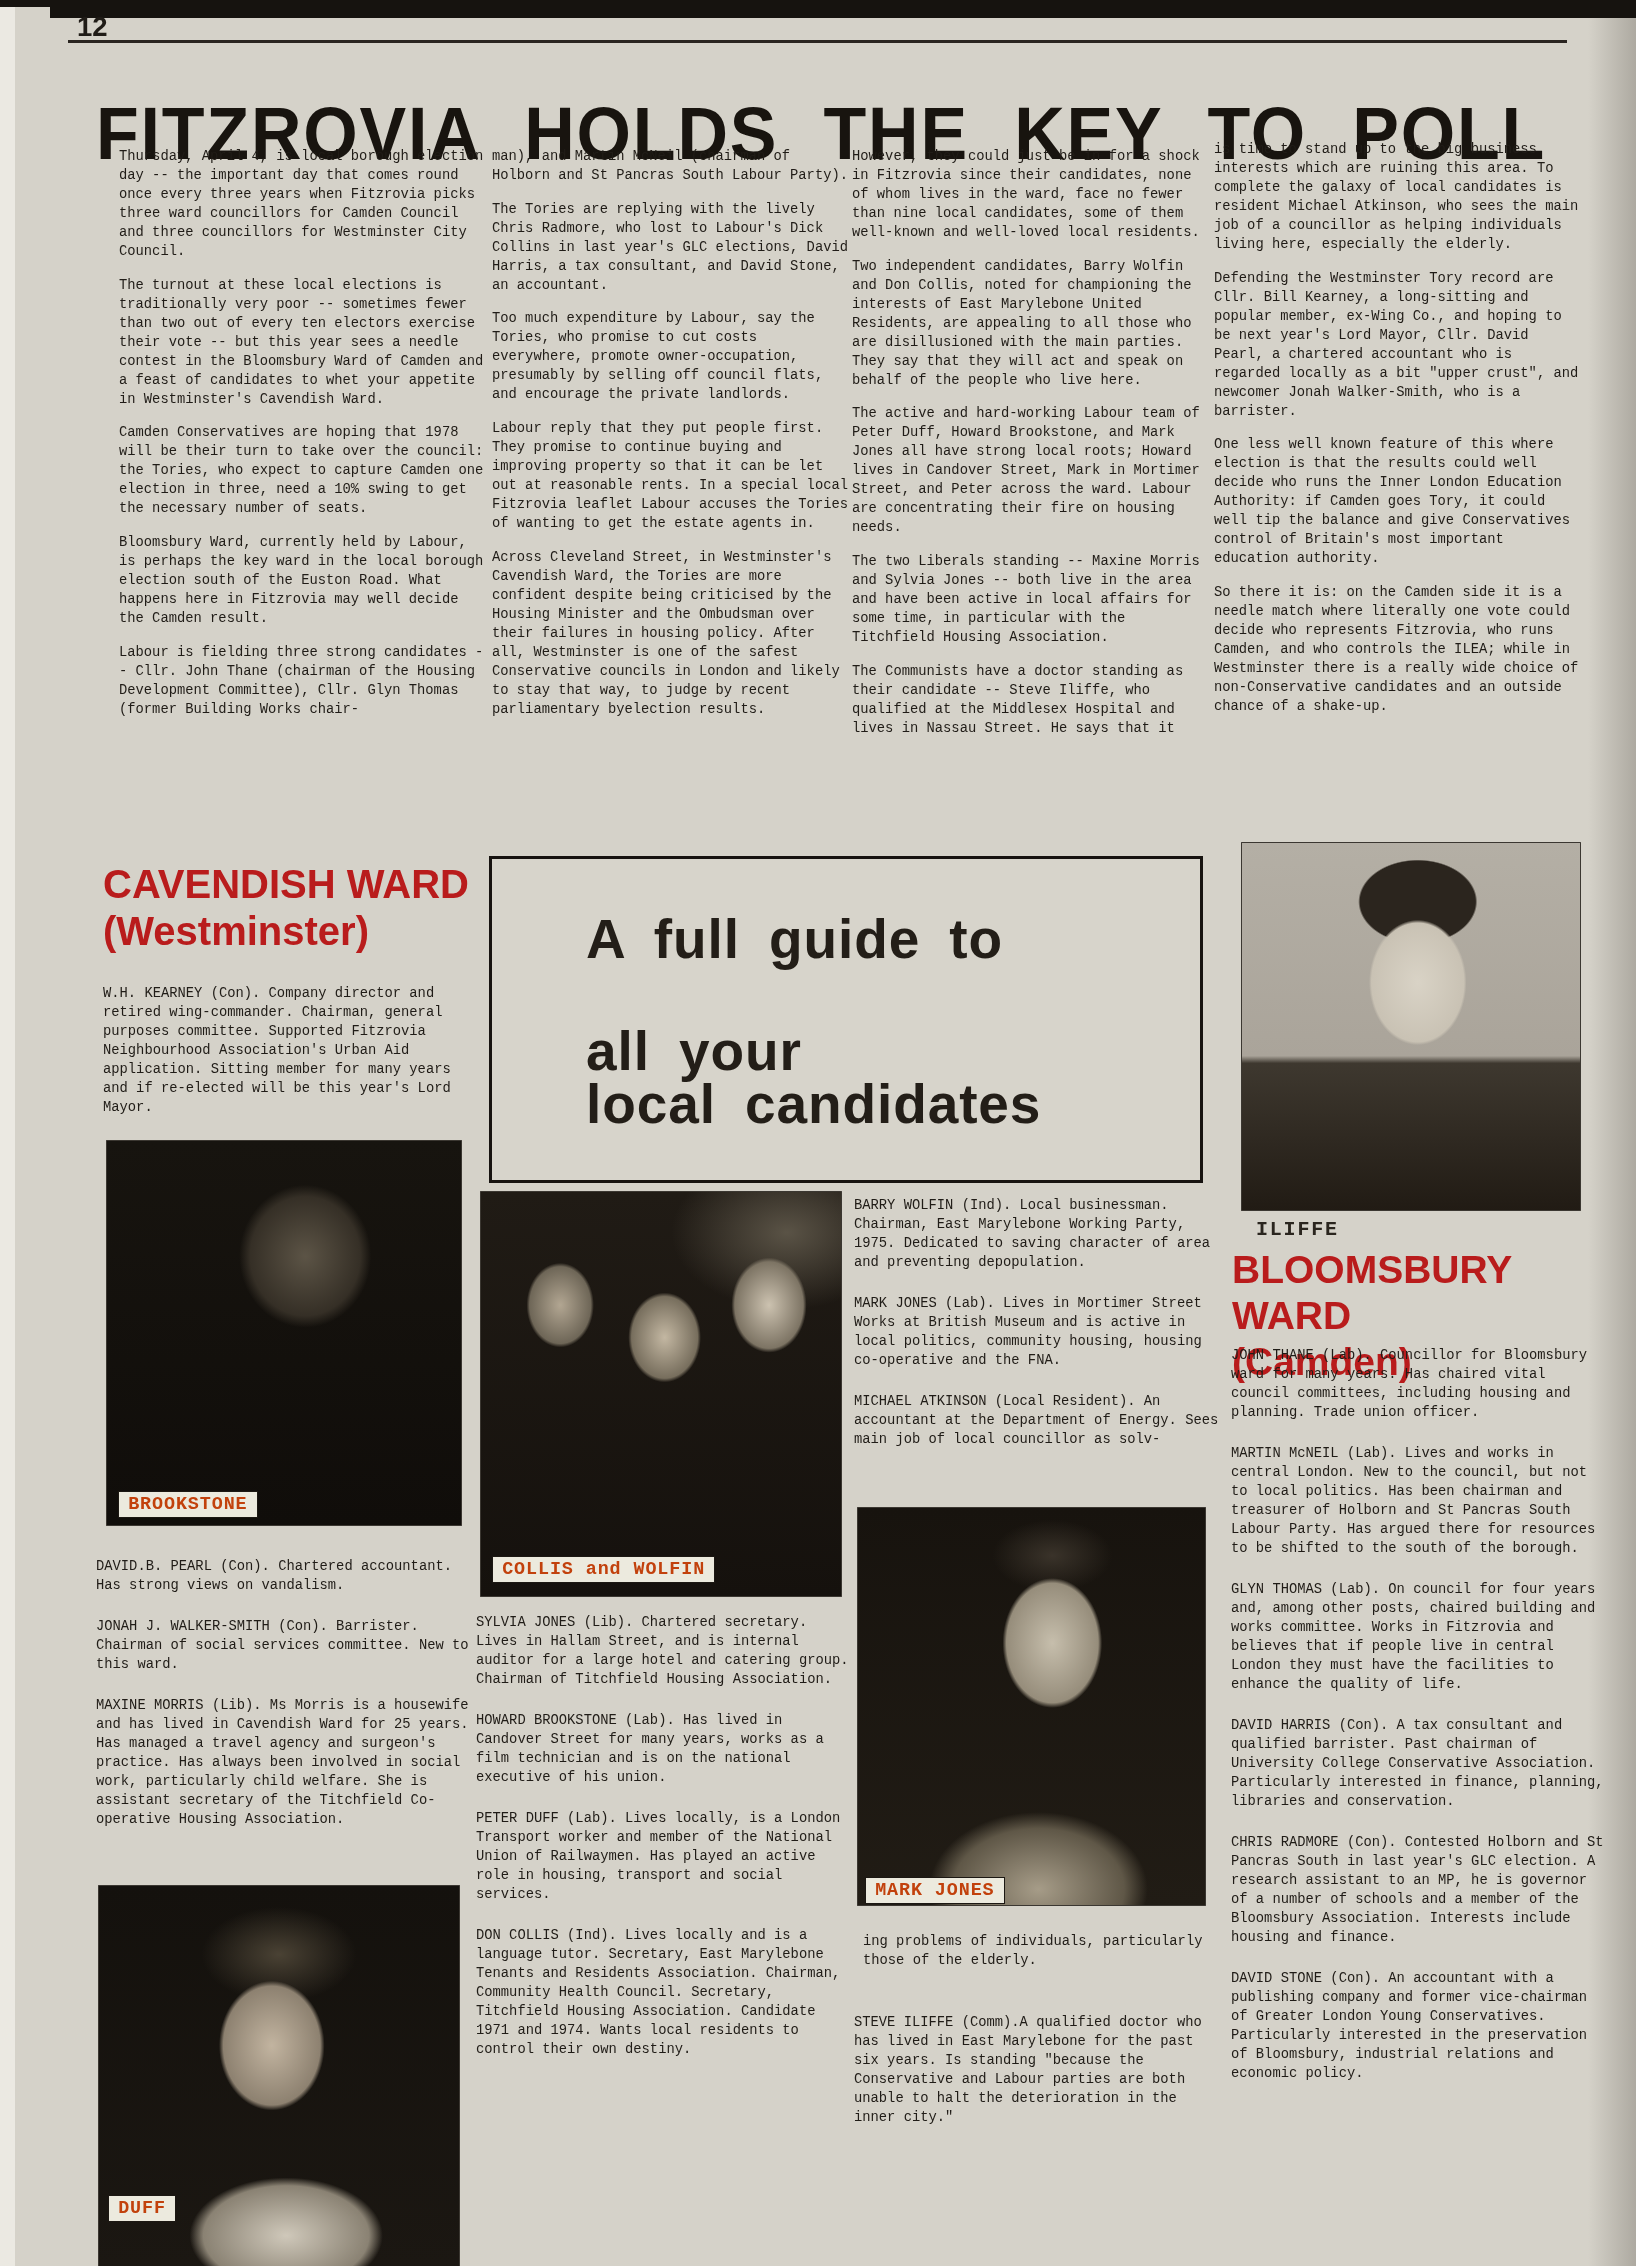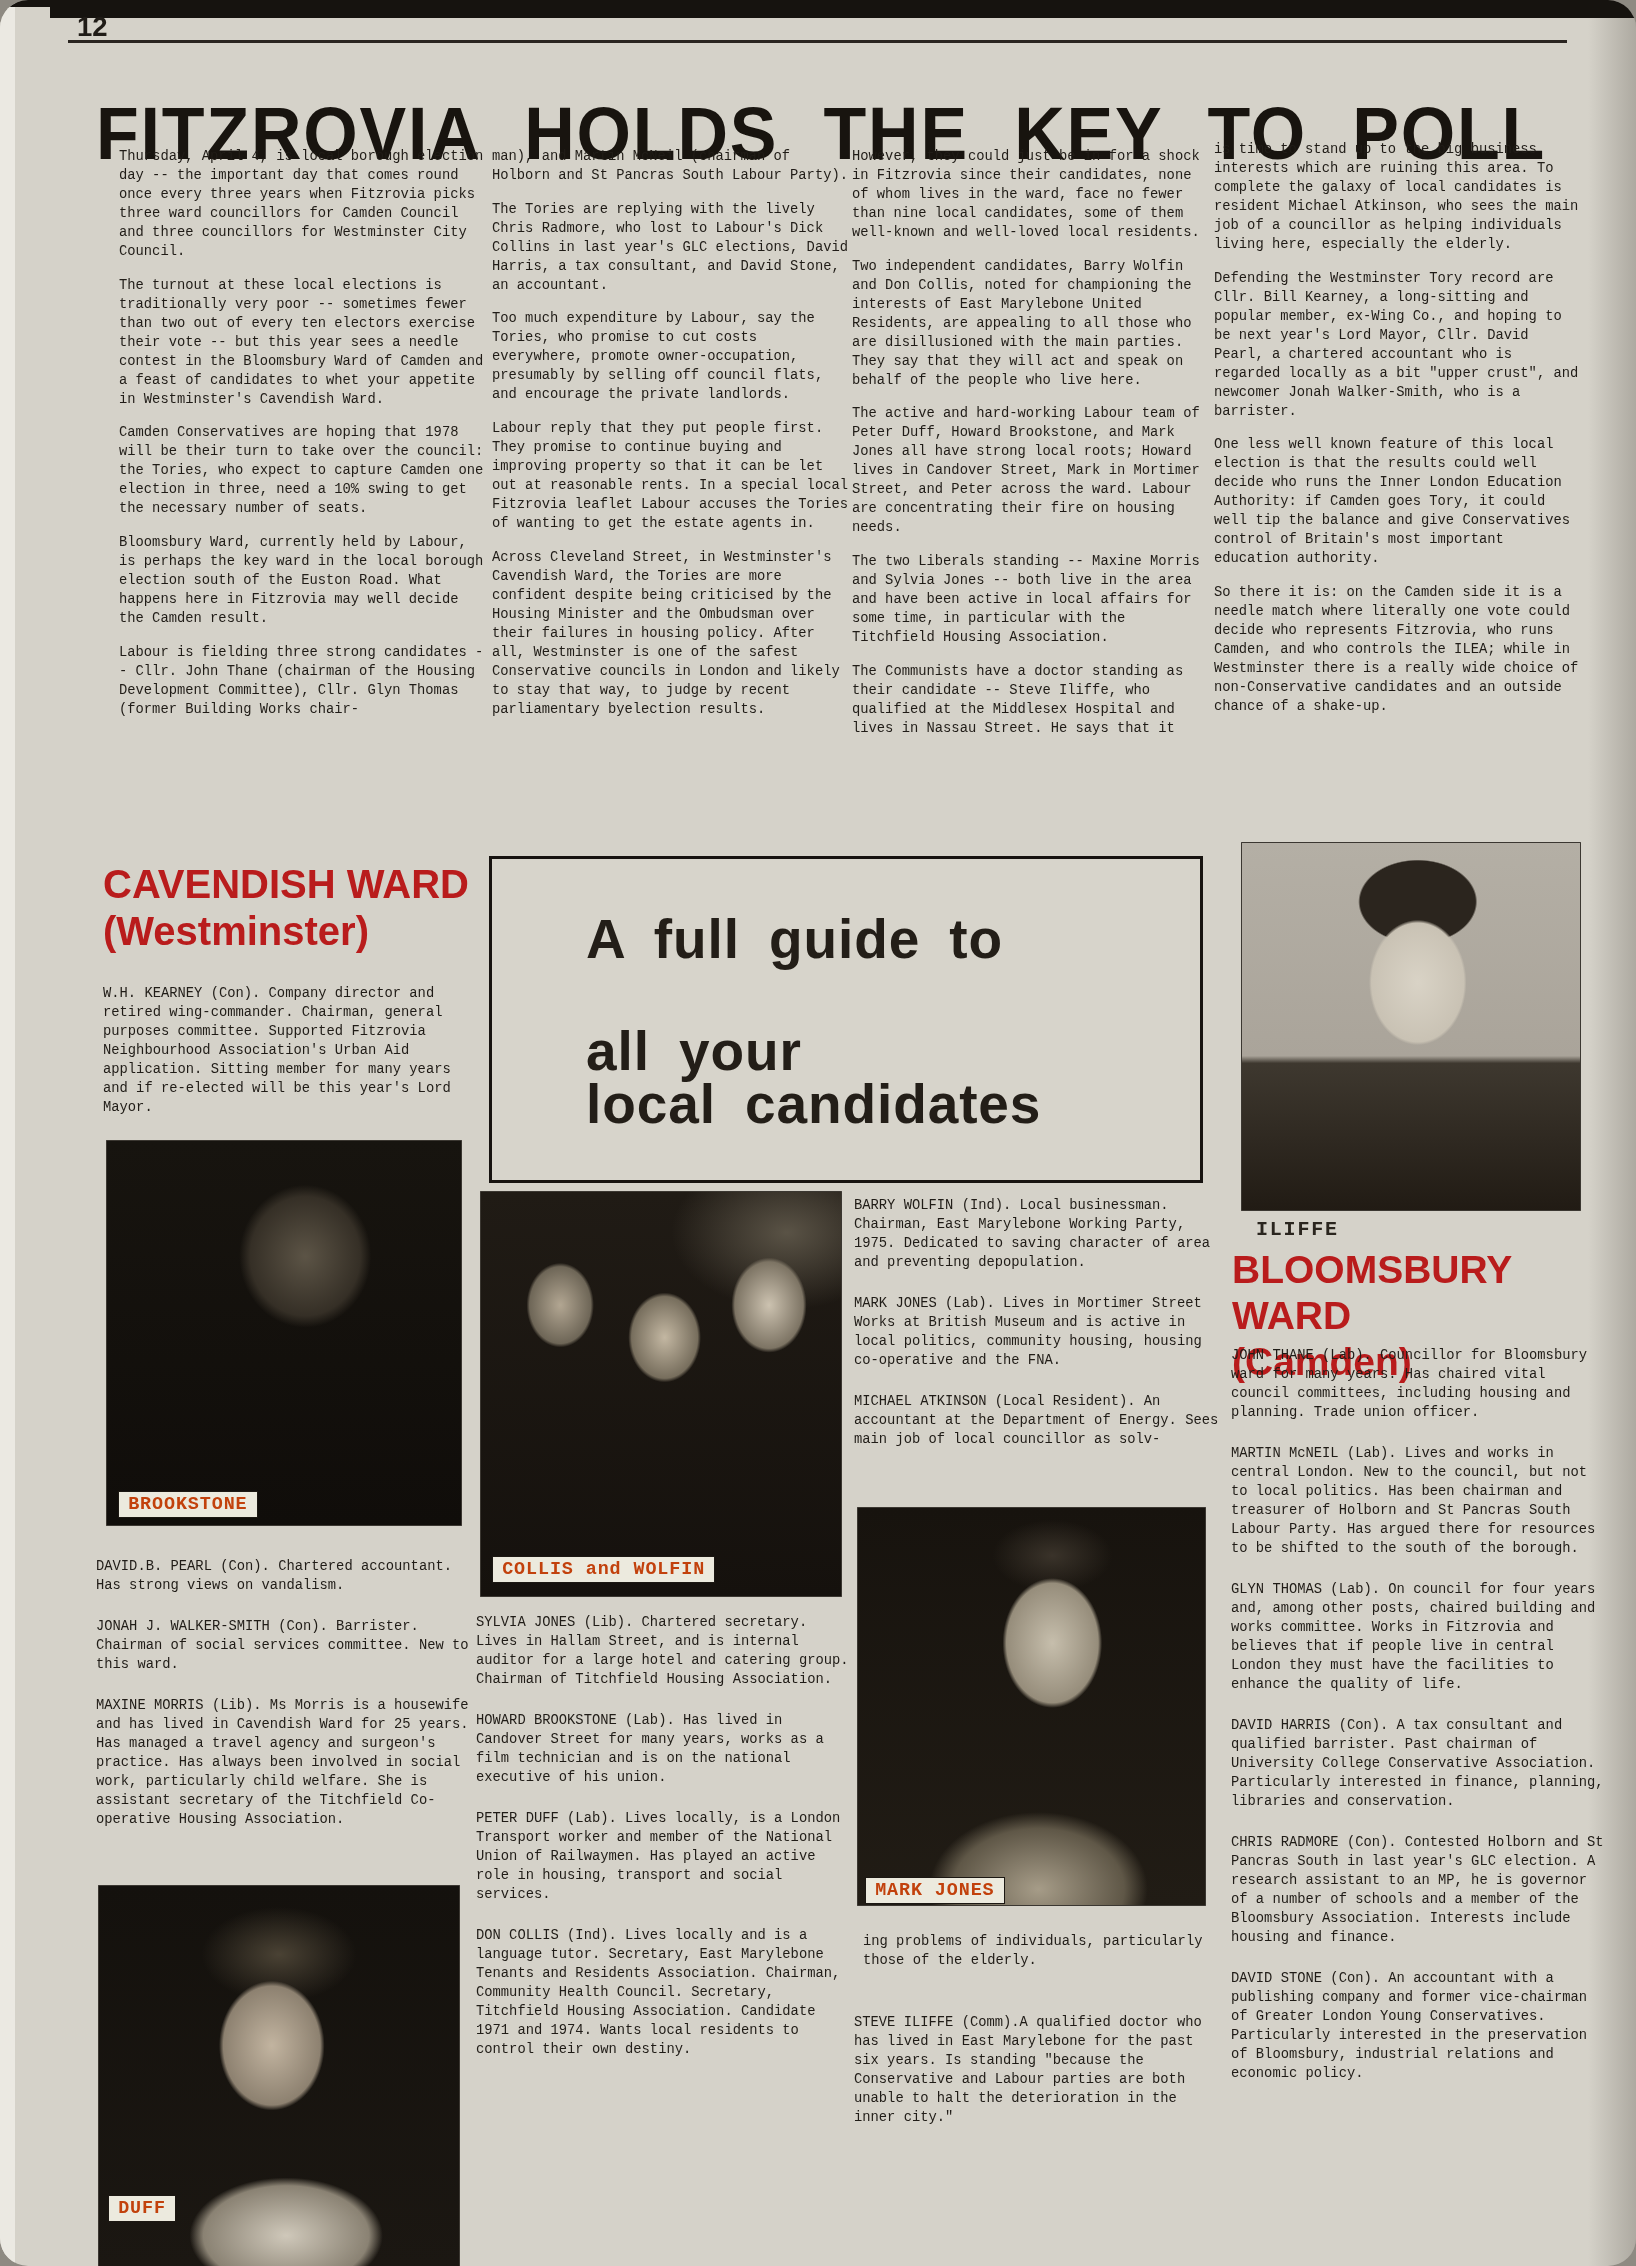--- a/index.html
+++ b/index.html
@@ -1,18 +1,18 @@
 <!DOCTYPE html>
 <html style="font-size:14.7px"><head>
 <meta charset="utf-8">
 <style>
   html,body{margin:0;padding:0;}
   body{background:#8e8a82;}
   #page{position:relative;width:1636px;height:2266px;background:#d5d2c9;overflow:hidden;
-        font-family:"Liberation Mono", monospace;color:#201c17;border-radius:28px;}
+        font-family:"Liberation Mono", monospace;color:#201c17;}
   .edge-left{position:absolute;left:0;top:0;width:14.7px;height:100%;background:#ebe9e2;}
   .edge-right{position:absolute;right:0;top:0;width:48px;height:100%;
         background:linear-gradient(90deg, rgba(70,64,56,0) 0%, rgba(70,64,56,0.28) 100%);}
   .top-strip{position:absolute;left:50px;top:0;width:1587px;height:18.4px;background:#16130f;}
   .top-strip2{position:absolute;left:0px;top:0;width:50px;height:7.3px;background:#16130f;}
   .page-num{position:absolute;left:77px;top:11px;font-family:"Liberation Sans",sans-serif;
         font-weight:700;font-size:27.5px;}
   .top-rule{position:absolute;left:68px;top:40px;width:1499px;height:2.8px;background:#2a2520;}
   .headline{position:absolute;left:96px;top:44px;width:1488px;
         font-family:"Liberation Sans",sans-serif;font-weight:700;font-size:70px;
@@ -64,21 +64,21 @@
   <div class="artcol mono" style="left:852px;top:147px;width:360px;">
     <p>However, they could just be in for a shock in Fitzrovia since their candidates, none of whom lives in the ward, face no fewer than nine local candidates, some of them well-known and well-loved local residents.</p>
     <p>Two independent candidates, Barry Wolfin and Don Collis, noted for championing the interests of East Marylebone United Residents, are appealing to all those who are disillusioned with the main parties.  They say that they will act and speak on behalf of the people who live here.</p>
     <p>The active and hard-working Labour team of Peter Duff, Howard Brookstone, and Mark Jones all have strong local roots; Howard lives in Candover Street, Mark in Mortimer Street, and Peter across the ward.  Labour are concentrating their fire on housing needs.</p>
     <p>The two Liberals standing -- Maxine Morris and Sylvia Jones -- both live in the area and have been active in local affairs for some time, in particular with the Titchfield Housing Association.</p>
     <p>The Communists have a doctor standing as their candidate -- Steve Iliffe, who qualified at the Middlesex Hospital and lives in Nassau Street.  He says that it</p>
   </div>
   <div class="artcol mono" style="left:1214px;top:140px;width:369px;">
     <p>is time to stand up to the big business interests which are ruining this area. To complete the galaxy of local candidates is resident Michael Atkinson, who sees the main job of a councillor as helping individuals living here, especially the elderly.</p>
     <p>Defending the Westminster Tory record are Cllr. Bill Kearney, a long-sitting and popular member, ex-Wing Co., and hoping to be next year's Lord Mayor, Cllr. David Pearl, a chartered accountant who is regarded locally as a bit "upper crust", and newcomer Jonah Walker-Smith, who is a barrister.</p>
-    <p>One less well known feature of this local election is that the results could well decide who runs the Inner London Education Authority: if Camden goes Tory, it could well tip the balance and give Conservatives control of Britain's most important education authority.</p>
+    <p>One less well known feature of this where election is that the results could well decide who runs the Inner London Education Authority: if Camden goes Tory, it could well tip the balance and give Conservatives control of Britain's most important education authority.</p>
     <p>So there it is:  on the Camden side it is a needle match where literally one vote could decide who represents Fitzrovia, who runs Camden, and who controls the ILEA;  while in Westminster there is a really wide choice of non-Conservative candidates and an outside chance of a shake-up.</p>
   </div>
 
   <h2 class="ward-title" style="position:absolute;left:103px;top:861px;font-size:40px;">
       <span>CAVENDISH WARD</span><br>
       <span>(Westminster)</span>
   </h2>
   <div class="mono" style="position:absolute;left:103px;top:984px;width:375px;">W.H. KEARNEY (Con). Company director and retired wing-commander. Chairman, general purposes committee. Supported Fitzrovia Neighbourhood Association's Urban Aid application. Sitting member for many years and if re-elected will be this year's Lord Mayor.</div>
 
   <div class="guide-box">

